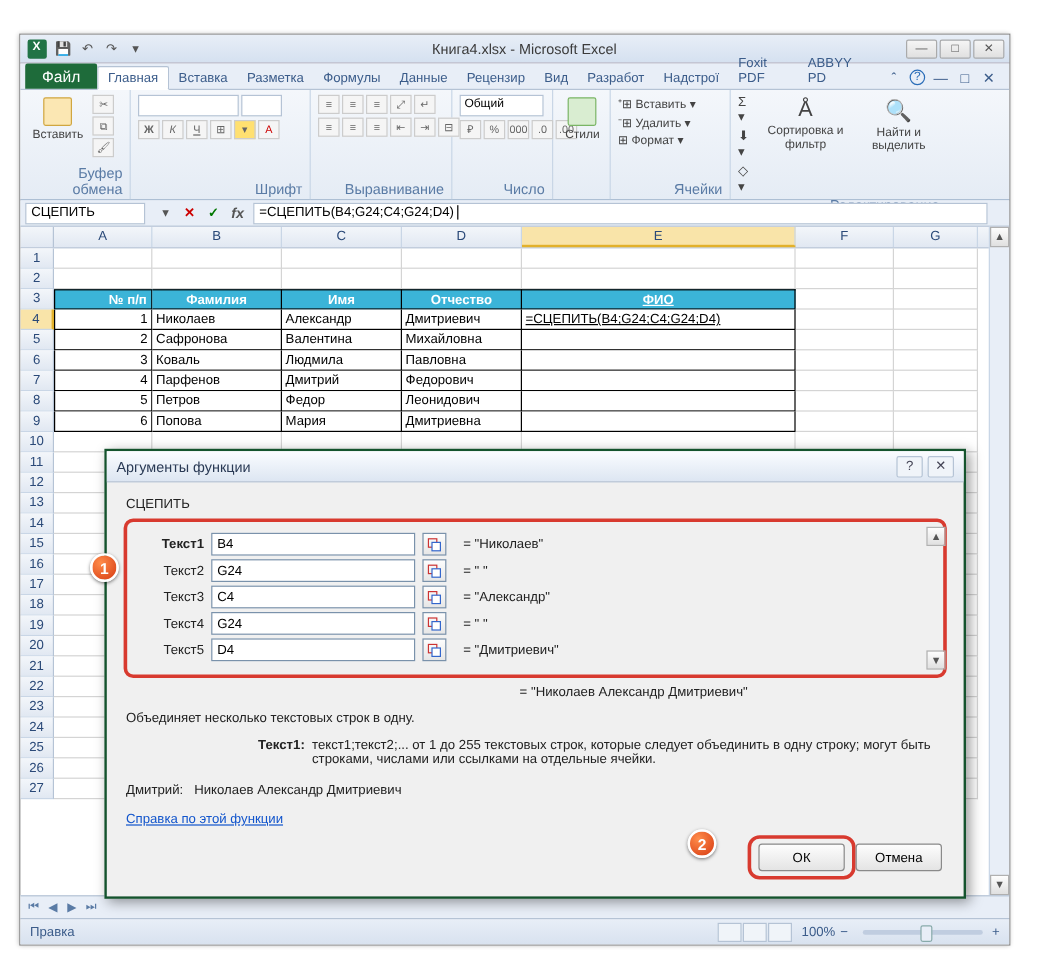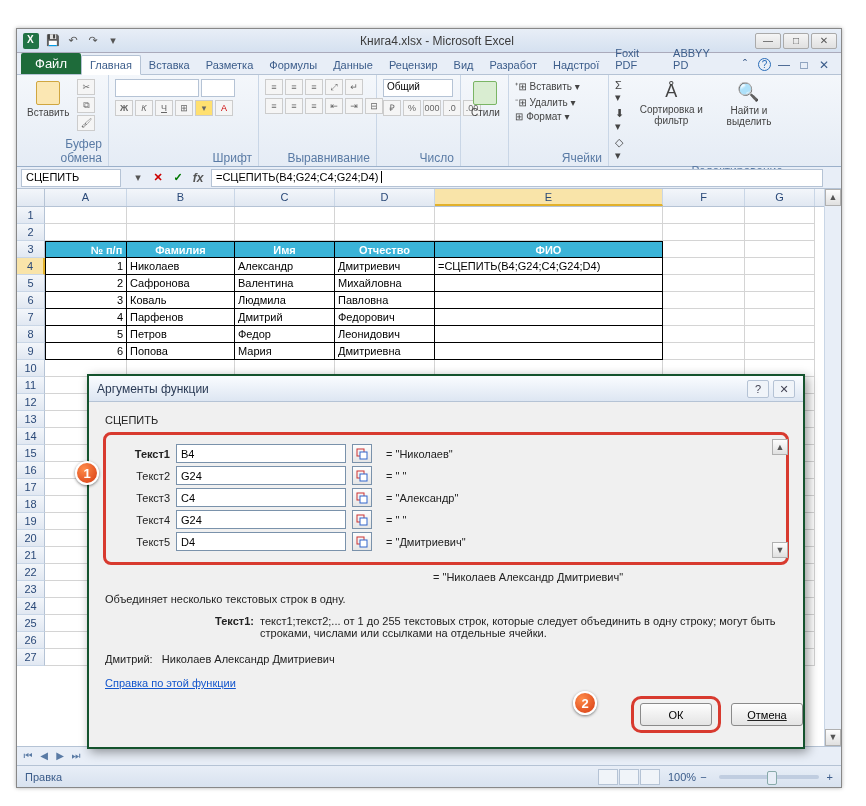--- a/index.html
+++ b/index.html
@@ -57,21 +57,21 @@
   .ch { border-right: 1px solid #c9d6e6; text-align: center; font-size: 11px; color: #2a4978; line-height: 17px; }
   .ch.A { width: 82px; } .ch.B { width: 108px; } .ch.C { width: 100px; } .ch.D { width: 100px; }
   .ch.E { width: 228px; } .ch.F { width: 82px; } .ch.G { width: 70px; }
   .ch.sel { background: #f9e4a9; border-bottom: 2px solid #e2b12b; }
   
   .rows { position: relative; }
   .row { display: flex; height: 17px; }
   .rh { width: 28px; background: linear-gradient(#f3f6fa,#e1e8f2); border-right: 1px solid #b5c3d5; border-bottom: 1px solid #c9d6e6; text-align: center; font-size: 11px; color: #2a4978; line-height: 16px; }
   .rh.sel { background: #f9e4a9; border-right: 2px solid #e2b12b; }
   .cell { border-right: 1px solid #d4d4d4; border-bottom: 1px solid #d4d4d4; padding: 0 3px; font-size: 11px; line-height: 16px; overflow: hidden; white-space: nowrap; }
-  .c-A { width: 82px; text-align: right; } .c-B { width: 108px; } .c-C { width: 100px; } .c-D { width: 100px; } .c-E { width: 228px; } .c-F { width: 82px; } .c-G { width: 70px; }
+  .c-A { width: 82px; text-align: right; } .c-B { width: 108px; } .c-C { width: 100px; } .c-D { width: 100px; } .c-E { width: 228px; text-decoration: underline; } .c-F { width: 82px; } .c-G { width: 70px; }
   
   .hdr-cell { background: #3bb4d8; color: #fff; font-weight: bold; text-align: center; border-right: 1px solid #000; border-bottom: 1px solid #000; border-top: 1px solid #000;}
   .data-cell { border-right: 1px solid #000; border-bottom: 1px solid #000; background: #fff; }
   .data-cell.first { border-left: 1px solid #000; }
   .row3 .hdr-cell.first { border-left: 1px solid #000; padding-left: 44px; }
   .active-cell { background: #fff; }
   
   
   .statusbar { position: absolute; bottom: 0; left: 0; right: 0; height: 22px; background: linear-gradient(#e8eef7,#d8e2ef); border-top: 1px solid #b5c3d5; display: flex; align-items: center; padding: 0 8px; font-size: 11px; color: #3b5c8a; }
   .statusbar .spacer { flex: 1; }
@@ -109,21 +109,21 @@
   .callout.c2 { left: 556px; top: 662px; }
   
   .preview-line { margin-left: 330px; font-size: 11px; margin-top: 2px; margin-bottom: 10px; }
   .desc { font-size: 11px; margin: 6px 2px 10px 2px; }
   .param-desc { display: flex; font-size: 11px; margin: 0 2px 14px 2px; }
   .param-desc .pn { font-weight: bold; width: 155px; text-align: right; padding-right: 6px; }
   .param-desc .pt { flex: 1; }
   .result-line { font-size: 11px; margin: 4px 2px; }
   .help-link { color: #1255cc; text-decoration: underline; font-size: 11px; margin: 8px 2px; display: inline-block; }
   
-  .dlg-buttons { position: absolute; right: 0; bottom: 14px; display: flex; gap: 10px; align-items: center; text-decoration: underline; }
+  .dlg-buttons { position: absolute; right: 18px; bottom: 14px; display: flex; align-items: center; }
   .dbtn { width: 72px; height: 23px; border: 1px solid #8a8a8a; background: linear-gradient(#fdfdfd,#e4e4e4); font-size: 11px; border-radius: 3px; }
   .ok-wrap { border: 3px solid #d83a2f; border-radius: 10px; padding: 4px 6px; }
   
   
   .vscroll { position:absolute; right:0; top:160px; bottom:41px; width:17px; background:#e8eef7; border-left:1px solid #c9d6e6; }
   .vscroll .arr { height:17px; background:linear-gradient(#fdfdfd,#e0e0e0); border:1px solid #b0b0b0; font-size:9px; text-align:center; line-height:15px; color:#555;}
 </style>
 </head>
 <body>
 

